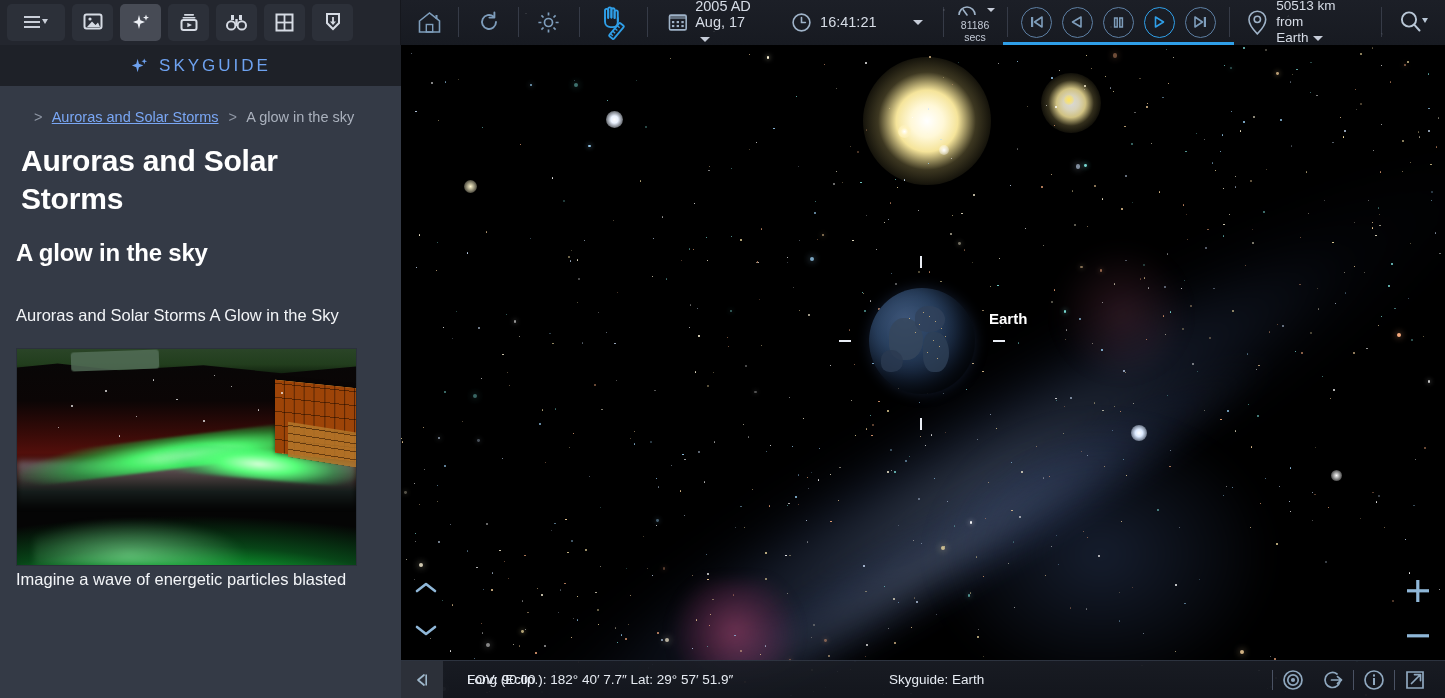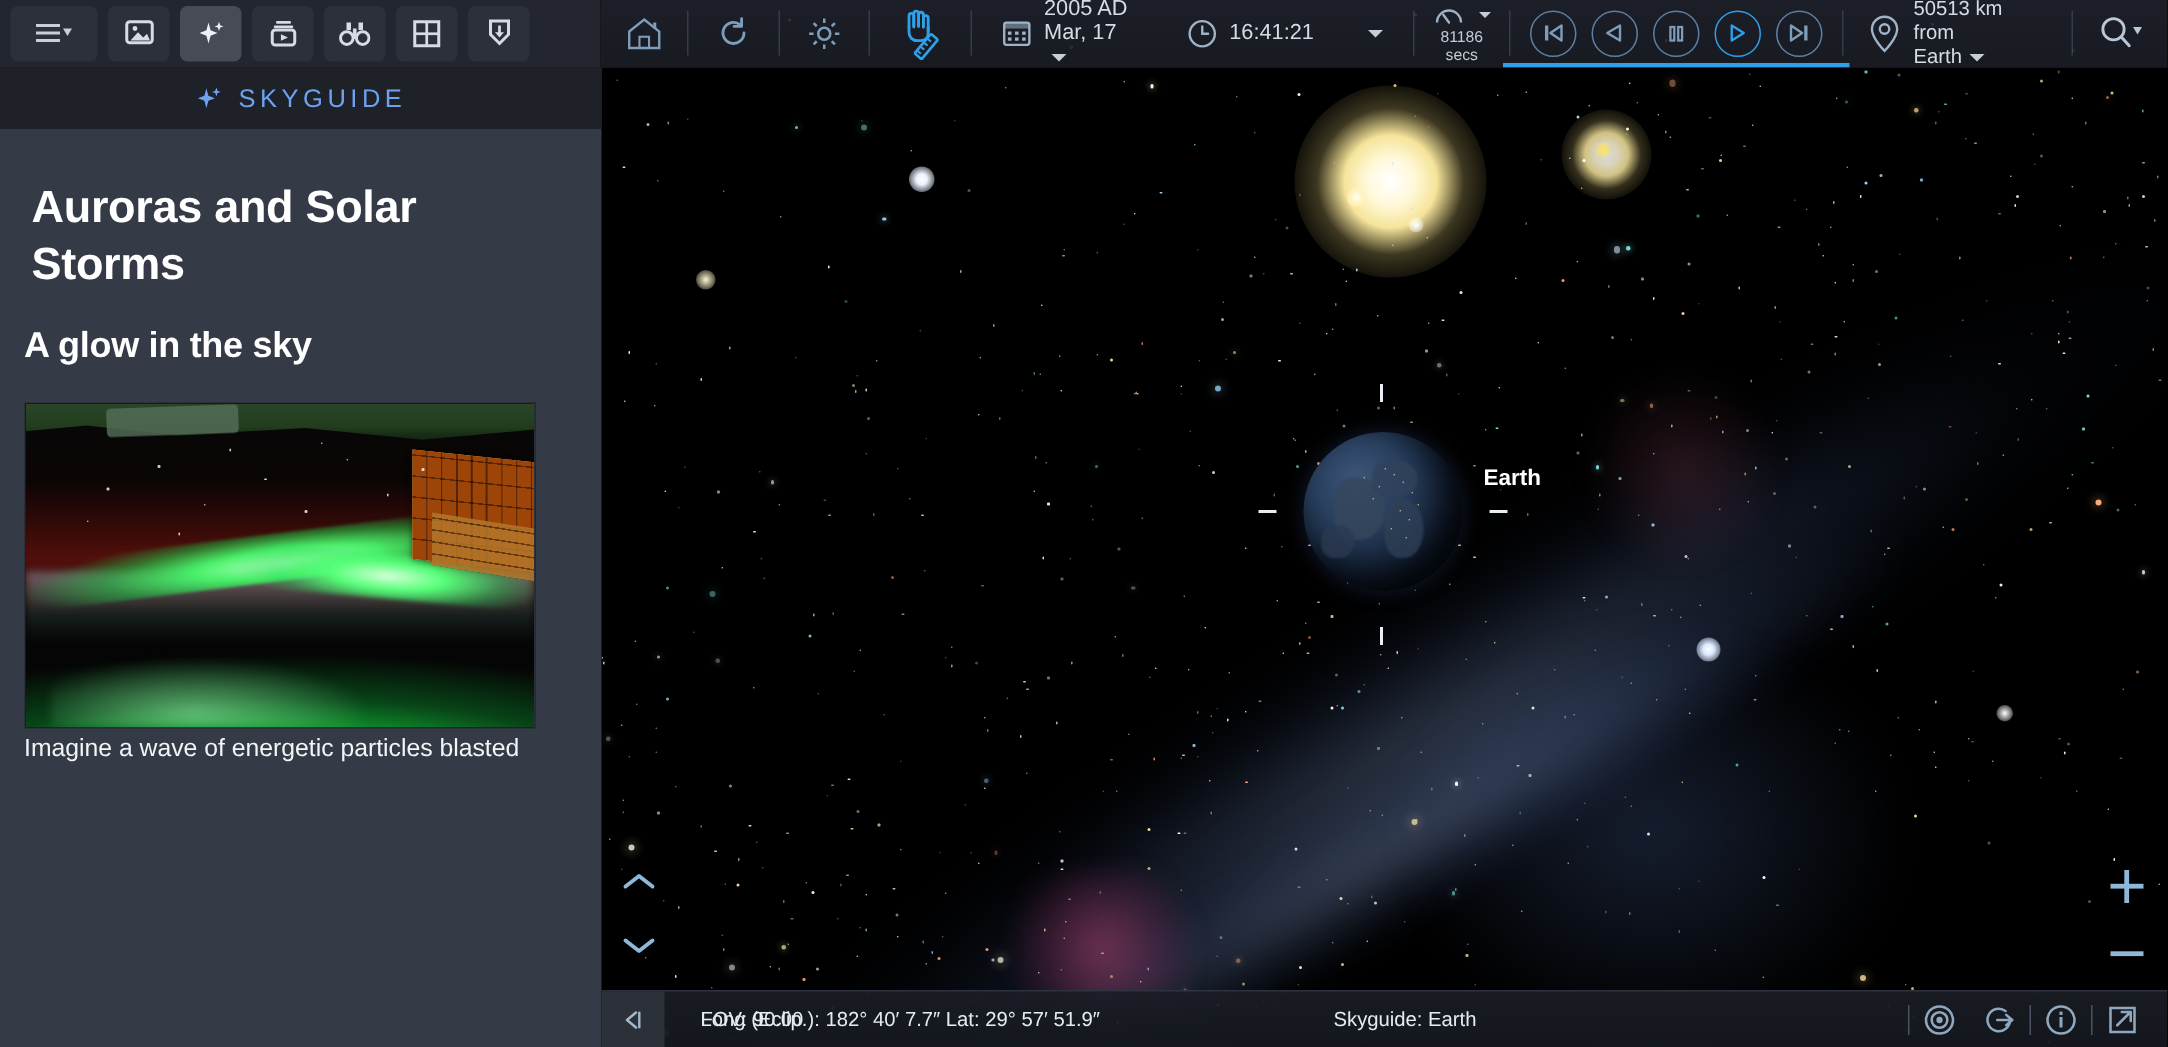--- a/index.html
+++ b/index.html
@@ -397,21 +397,21 @@
                 <rect x="8.8" y="9" width="2.4" height="2.2"></rect>
               <rect x="13.6" y="9" width="2.4" height="2.2"></rect>
               <rect x="4" y="13" width="2.4" height="2.2"></rect>
                 <rect x="8.8" y="13" width="2.4" height="2.2"></rect>
               <rect x="13.6" y="13" width="2.4" height="2.2"></rect>
             </g>
           </svg>
           <div class="dt-lines">
             <span>2005 AD</span>
             <span>
-              <span>Mar, 17</span><i class="caret"></i>
+              <span>Aug, 17</span><i class="caret"></i>
             </span>
           </div>
         </div>
       </div>
       <div class="grp" style="padding:0 14px 0 10px;">
         <div class="dt-block">
           <svg width="21" height="21" viewBox="0 0 21 21">
             <circle cx="10.5" cy="10.5" r="8.4" fill="none" stroke="#9fb3c8" stroke-width="1.6"></circle>
             <path d="M10.5 5.6 V10.5 H14.4" fill="none" stroke="#9fb3c8" stroke-width="1.6" stroke-linecap="round"></path>
           </svg>
@@ -1292,24 +1292,31 @@
       <svg width="19" height="19" viewBox="0 0 20 20">
         <path d="M8 3 L9.4 8.2 L14 10 L9.4 11.8 L8 17 L6.6 11.8 L2 10 L6.6 8.2 Z" fill="#6ea2f0"></path>
         <path d="M15 2.5 L15.8 4.8 L18 5.6 L15.8 6.4 L15 8.7 L14.2 6.4 L12 5.6 L14.2 4.8 Z" fill="#6ea2f0"></path>
       </svg>
       <span class="sb-title">SKYGUIDE</span>
     </div>
 
     <div class="sb-body">
 
       <div class="crumbs">
+        <div class="crumb-row2">
+          <span class="crumb-sep">&gt;</span>
+          <a>Auroras and Solar Storms</a>
+          <span class="crumb-sep">&gt;</span>
+          <span class="crumb-cur">A glow in the sky</span>
+        </div>
       </div>
 
       <div class="page-title">Auroras and Solar Storms</div>
       <div class="section-title">A glow in the sky</div>
+      <div class="lead">Auroras and Solar Storms A Glow in the Sky</div>
 
       <div class="photo">
         <div class="ph-sky"></div>
         <div class="ph-haze"></div>
         <div class="ph-band"></div>
         <div class="ph-band2"></div>
         <div class="ph-swirl"></div>
         <div class="ph-truss"></div>
         <div class="ph-truss2"></div>
         <div class="ph-panel"></div>

